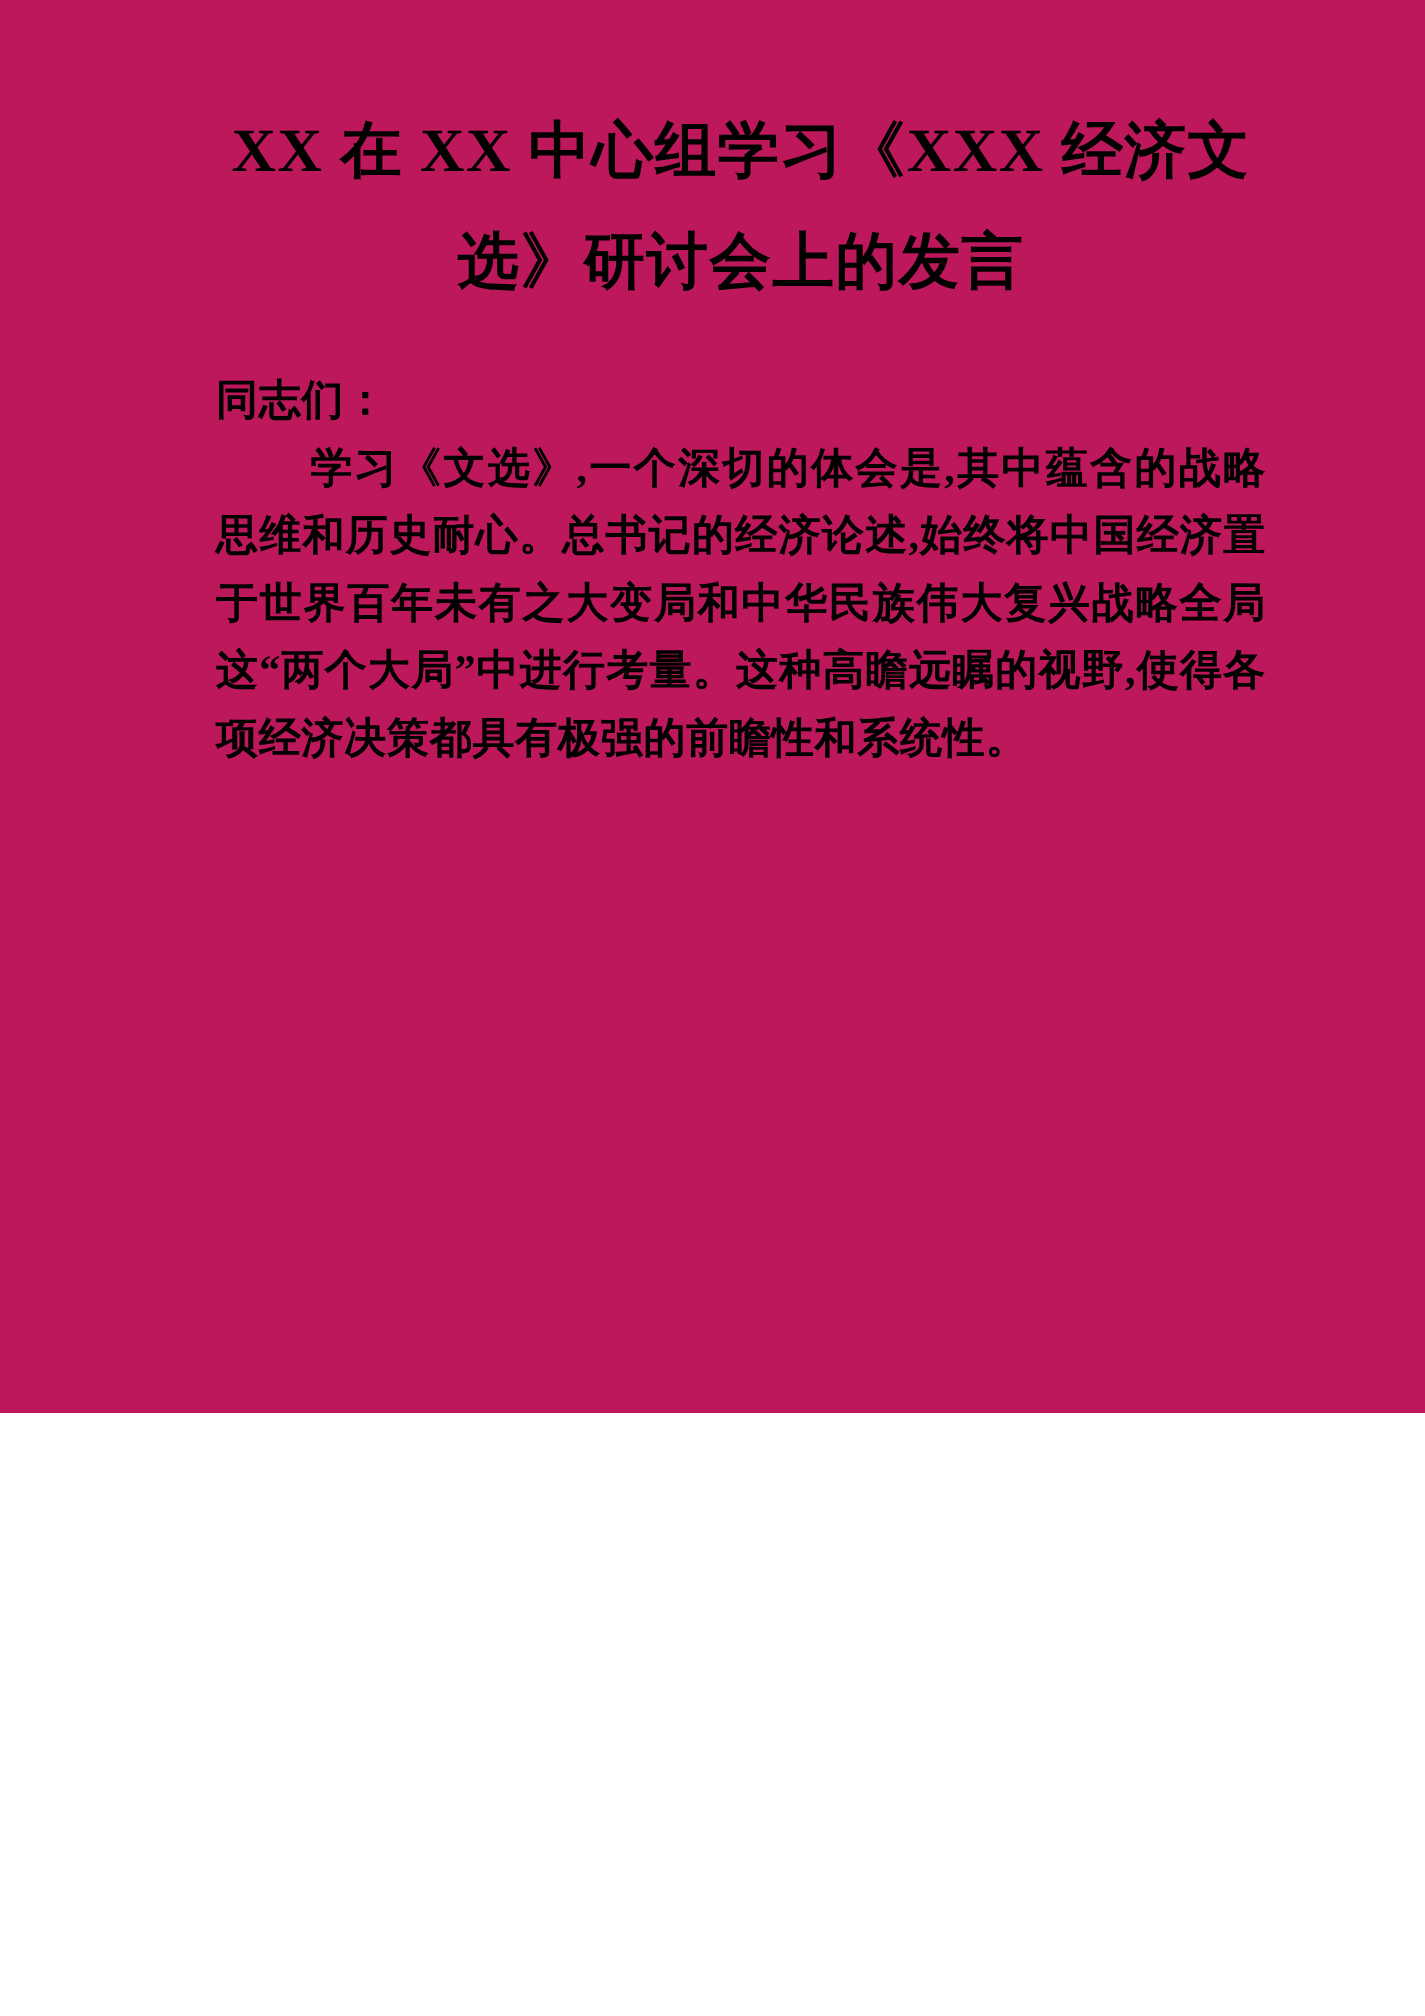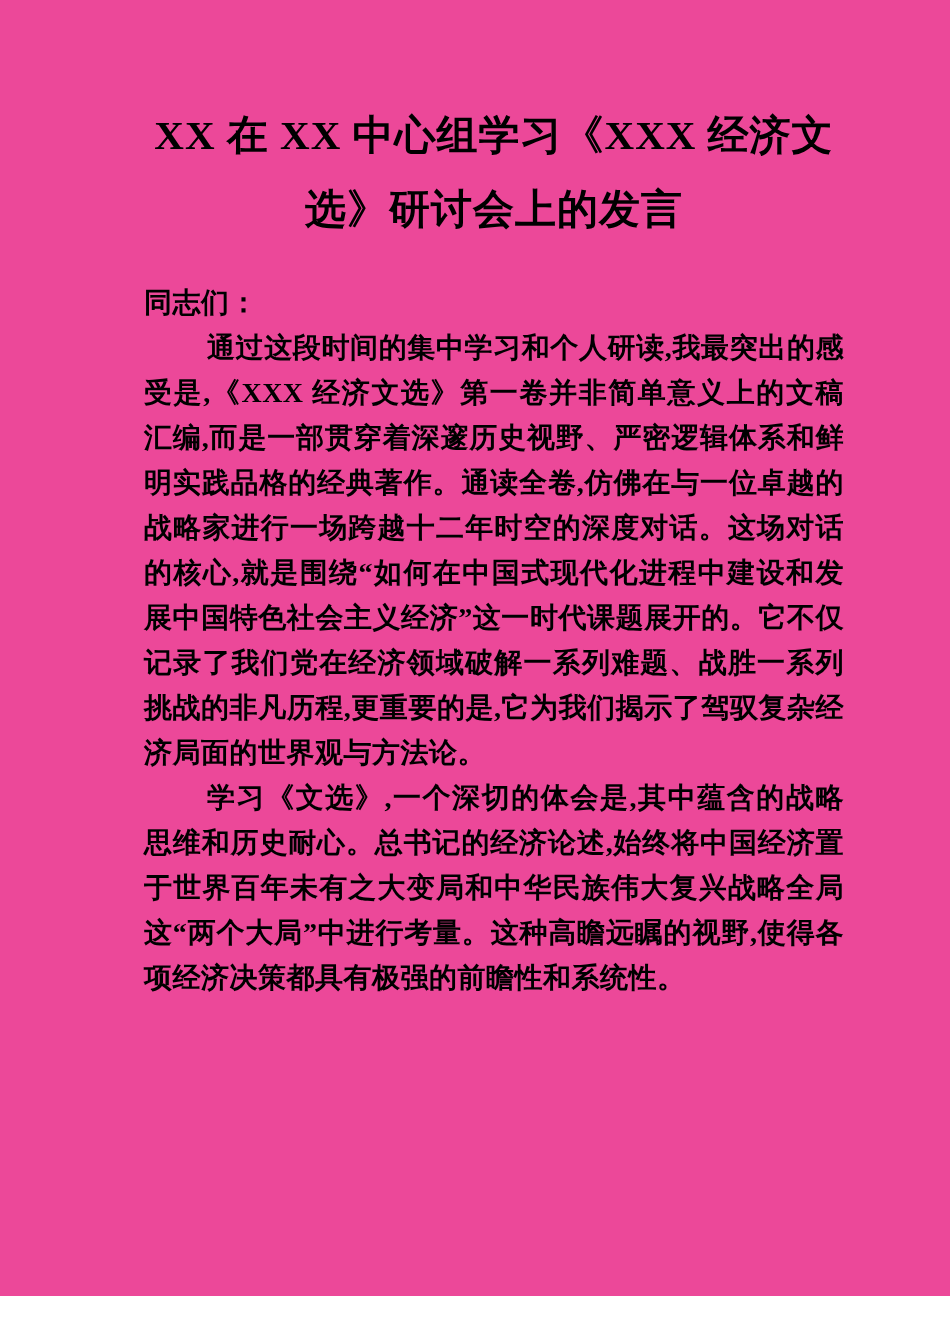--- a/index.html
+++ b/index.html
@@ -8,23 +8,23 @@
     background: #ffffff;
   }
   body {
     width: 950px;
     height: 1344px;
     overflow: hidden;
   }
   .page {
     box-sizing: border-box;
     width: 950px;
-    height: 1296px;
-    background: #ec4899;
-    padding: 98px 106px 60px 144px;
+    height: 942px;
+    background: #be185d;
+    padding: 63px 106px 60px 144px;
     overflow: hidden;
     color: #000000;
   }
   .doc-title {
     margin: 0 0 34px 0;
     font-family: "Liberation Serif", "DejaVu Serif", serif;
     font-weight: 700;
     font-size: 41px;
     line-height: 74px;
     letter-spacing: 1px;
@@ -54,17 +54,16 @@
   }
 </style>
 </head>
 <body>
 
 <div class="page">
   <h1 class="doc-title">XX 在 XX 中心组学习《XXX 经济文选》研讨会上的发言</h1>
 
   <div class="doc-body">
     <p class="salutation">同志们：</p>
-    <p class="para">通过这段时间的集中学习和个人研读,我最突出的感受是,《XXX 经济文选》第一卷并非简单意义上的文稿汇编,而是一部贯穿着深邃历史视野、严密逻辑体系和鲜明实践品格的经典著作。通读全卷,仿佛在与一位卓越的战略家进行一场跨越十二年时空的深度对话。这场对话的核心,就是围绕“如何在中国式现代化进程中建设和发展中国特色社会主义经济”这一时代课题展开的。它不仅记录了我们党在经济领域破解一系列难题、战胜一系列挑战的非凡历程,更重要的是,它为我们揭示了驾驭复杂经济局面的世界观与方法论。</p>
     <p class="para">学习《文选》,一个深切的体会是,其中蕴含的战略思维和历史耐心。总书记的经济论述,始终将中国经济置于世界百年未有之大变局和中华民族伟大复兴战略全局这“两个大局”中进行考量。这种高瞻远瞩的视野,使得各项经济决策都具有极强的前瞻性和系统性。</p>
 
   </div>
 </div>
 
 </body></html>

